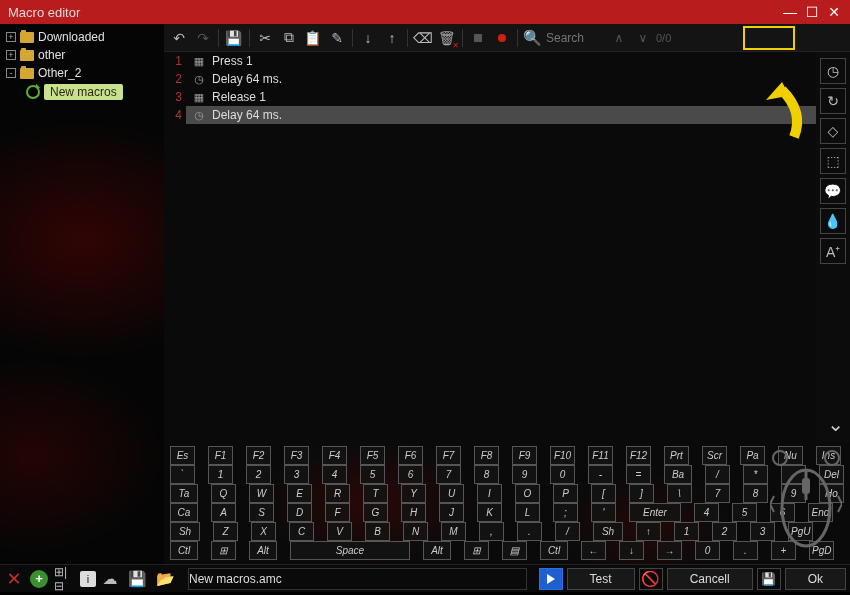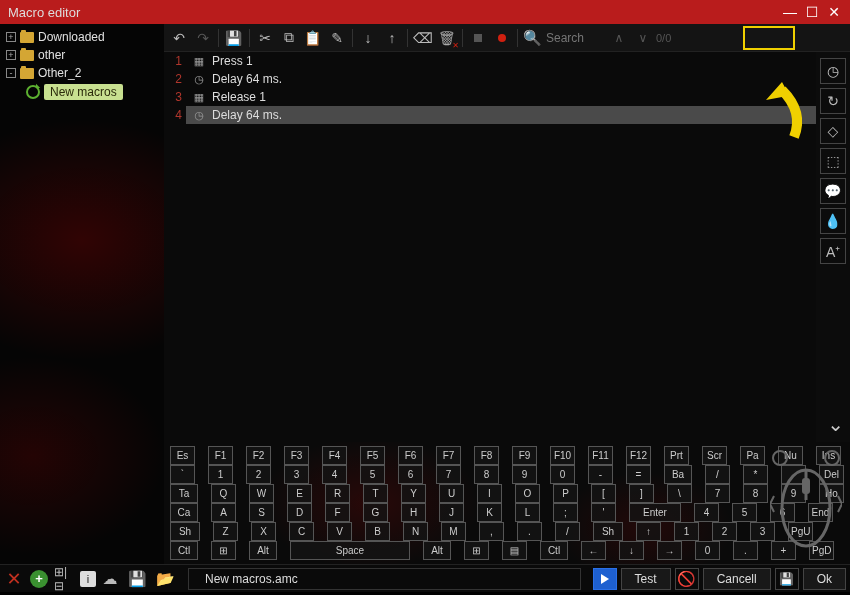--- a/index.html
+++ b/index.html
@@ -33,31 +33,31 @@
 .line-gutter div { height: 18px; line-height: 18px; }
 .macro-lines { flex: 1; }
 .macro-line { height: 18px; display: flex; align-items: center; gap: 6px; padding: 0 6px; color: #ddd; font-size: 12px; }
 .macro-line.sel { background: #4a4a4a; }
 .line-icon { width: 14px; height: 14px; display: flex; align-items: center; justify-content: center; font-size: 11px; color: #999; }
 .side-tools { width: 34px; background: #0c0c0c; display: flex; flex-direction: column; align-items: center; padding-top: 6px; gap: 4px; }
 .side-tool { width: 26px; height: 26px; border: 1px solid #444; display: flex; align-items: center; justify-content: center; color: #bbb; cursor: pointer; font-size: 14px; }
 .chevron-down { align-self: flex-end; margin: auto 6px 6px 0; font-size: 20px; color: #ccc; cursor: pointer; }
 .keyboard { background: #0a0a0a; padding: 4px 6px; display: flex; flex-direction: column; gap: 2px; position: relative; }
 .kb-bg { position: absolute; inset: 0; background: radial-gradient(ellipse 200px 120px at 30% 50%, rgba(180,0,0,0.18), transparent 55%), radial-gradient(ellipse 160px 100px at 70% 70%, rgba(170,0,0,0.15), transparent 55%); pointer-events: none; }
-.kb-row { display: flex; gap: 13px; position: relative; z-index: 1; }
+.kb-row { display: flex; gap: 13px; position: relative; z-index: 1; font-style: italic; }
 .key { height: 19px; min-width: 25px; border: 1px solid #555; background: rgba(20,20,20,0.8); color: #ccc; font-size: 10px; display: flex; align-items: center; justify-content: center; cursor: pointer; padding: 0 2px; }
 .mouse-widget { position: absolute; right: 8px; bottom: 8px; width: 72px; height: 110px; z-index: 2; }
 .bottom-bar { height: 28px; background: #0a0a0a; display: flex; align-items: center; padding: 0 4px; gap: 4px; border-top: 1px solid #222; }
 .bottom-left { display: flex; gap: 6px; align-items: center; }
 .bottom-mid { display: flex; gap: 8px; align-items: center; margin-left: auto; }
 .bottom-btn { width: 20px; height: 20px; display: flex; align-items: center; justify-content: center; cursor: pointer; color: #bbb; font-size: 15px; }
 .x-btn { color: #c03020; font-size: 18px; }
 .plus-btn { width: 18px; height: 18px; border-radius: 50%; background: #3a9030; display: flex; align-items: center; justify-content: center; color: #fff; font-weight: bold; font-size: 13px; }
-.filename-box { flex: 1; margin: 0 8px; padding: 3px 16px; border: 1px solid #333; color: #ddd; font-size: 12px; }
-.action-btn { height: 22px; padding: 0 13px; border: 1px solid #444; background: #181818; color: #ddd; font-size: 12px; cursor: pointer; display: flex; align-items: center; }
+.filename-box { flex: 1; margin: 0 8px; padding: 3px 0; border: 1px solid #333; color: #ddd; font-size: 12px; }
+.action-btn { height: 22px; padding: 0 22px; border: 1px solid #444; background: #181818; color: #ddd; font-size: 12px; cursor: pointer; display: flex; align-items: center; }
 .play-ico { width: 24px; height: 22px; background: #1e60d0; display: flex; align-items: center; justify-content: center; border: 1px solid #2a70e8; }
 .save-ico { width: 24px; height: 22px; border: 1px solid #444; display: flex; align-items: center; justify-content: center; color: #1e70e0; }
 .record-dot { width: 8px; height: 8px; border-radius: 50%; background: #d02010; }
 .stop-sq { width: 8px; height: 8px; background: #555; }
 </style>
 </head>
 <body>
 
 <div class="titlebar">
   <span class="titlebar-title">Macro editor</span>

